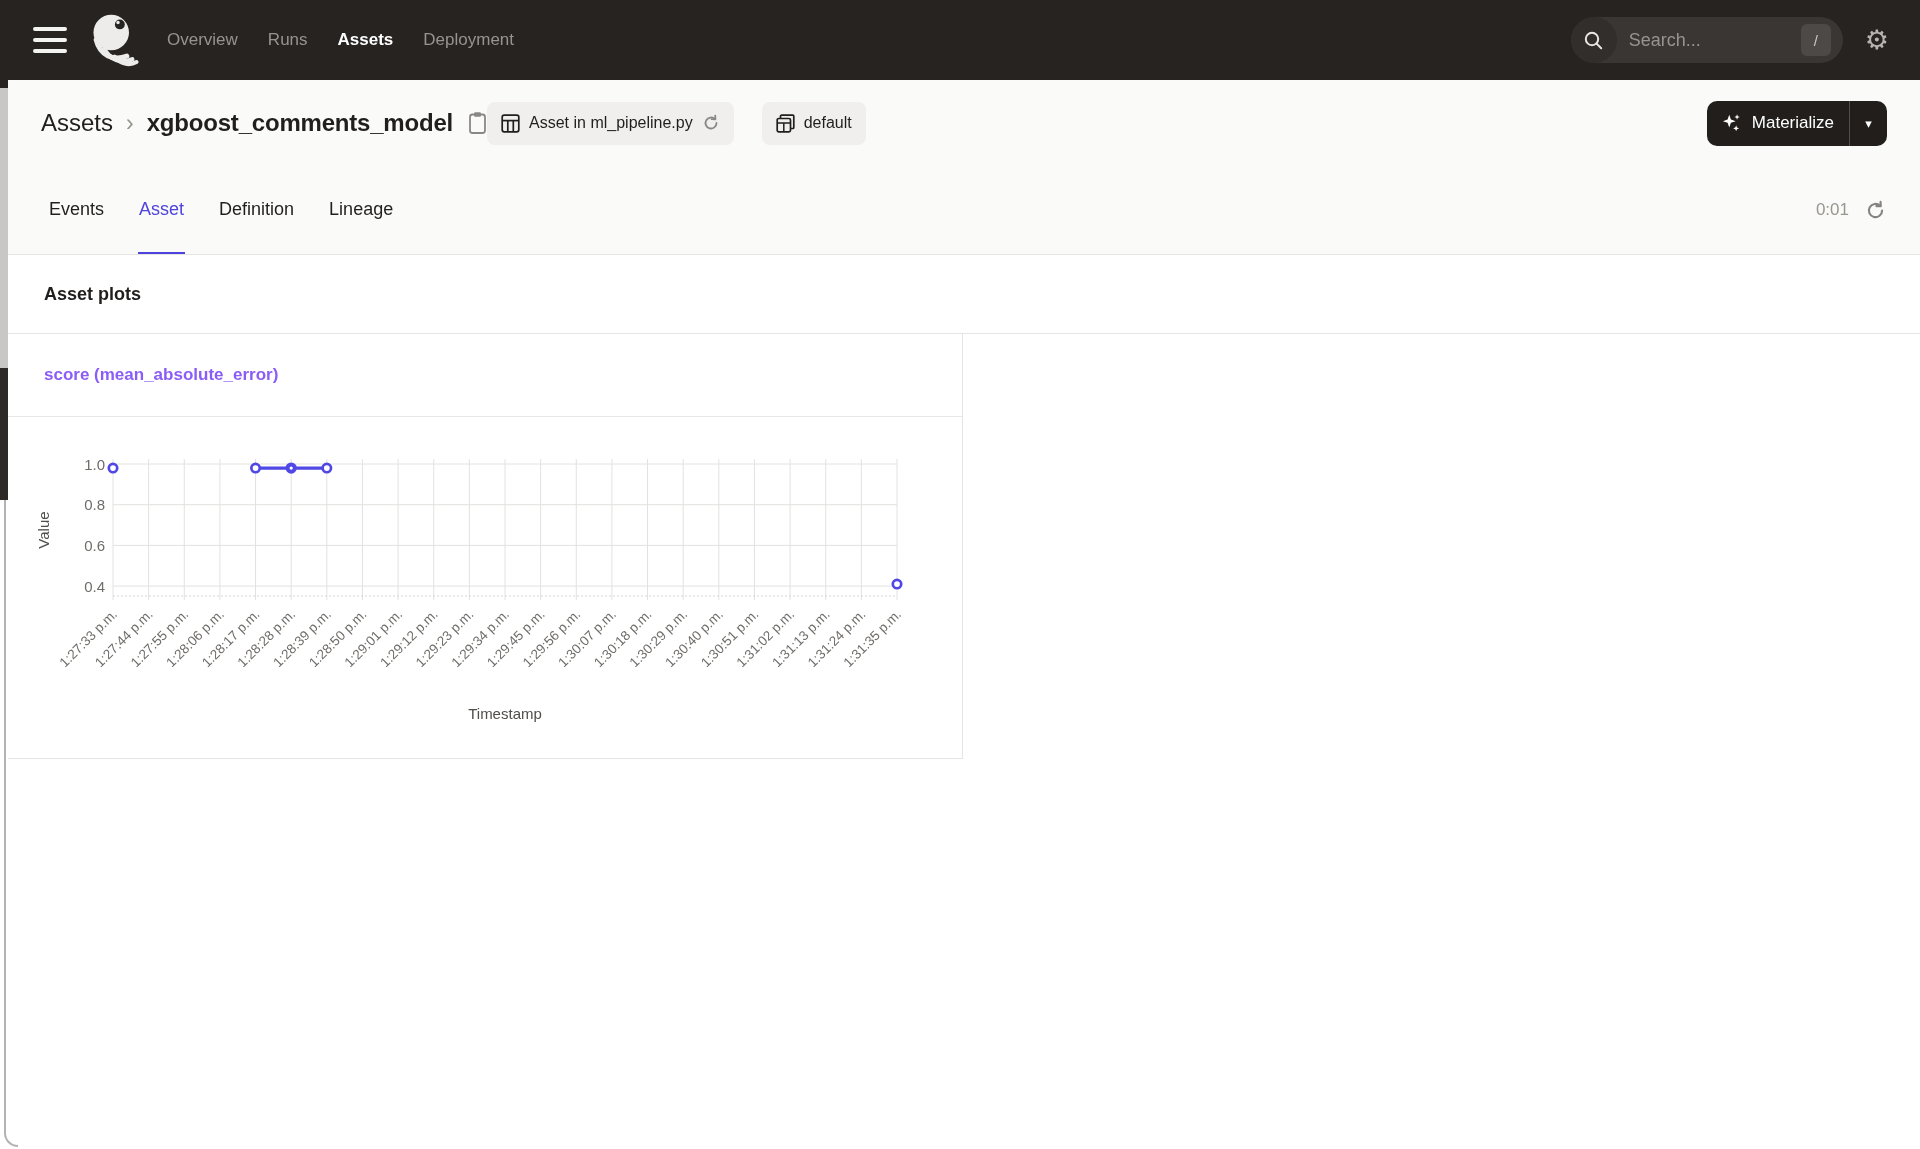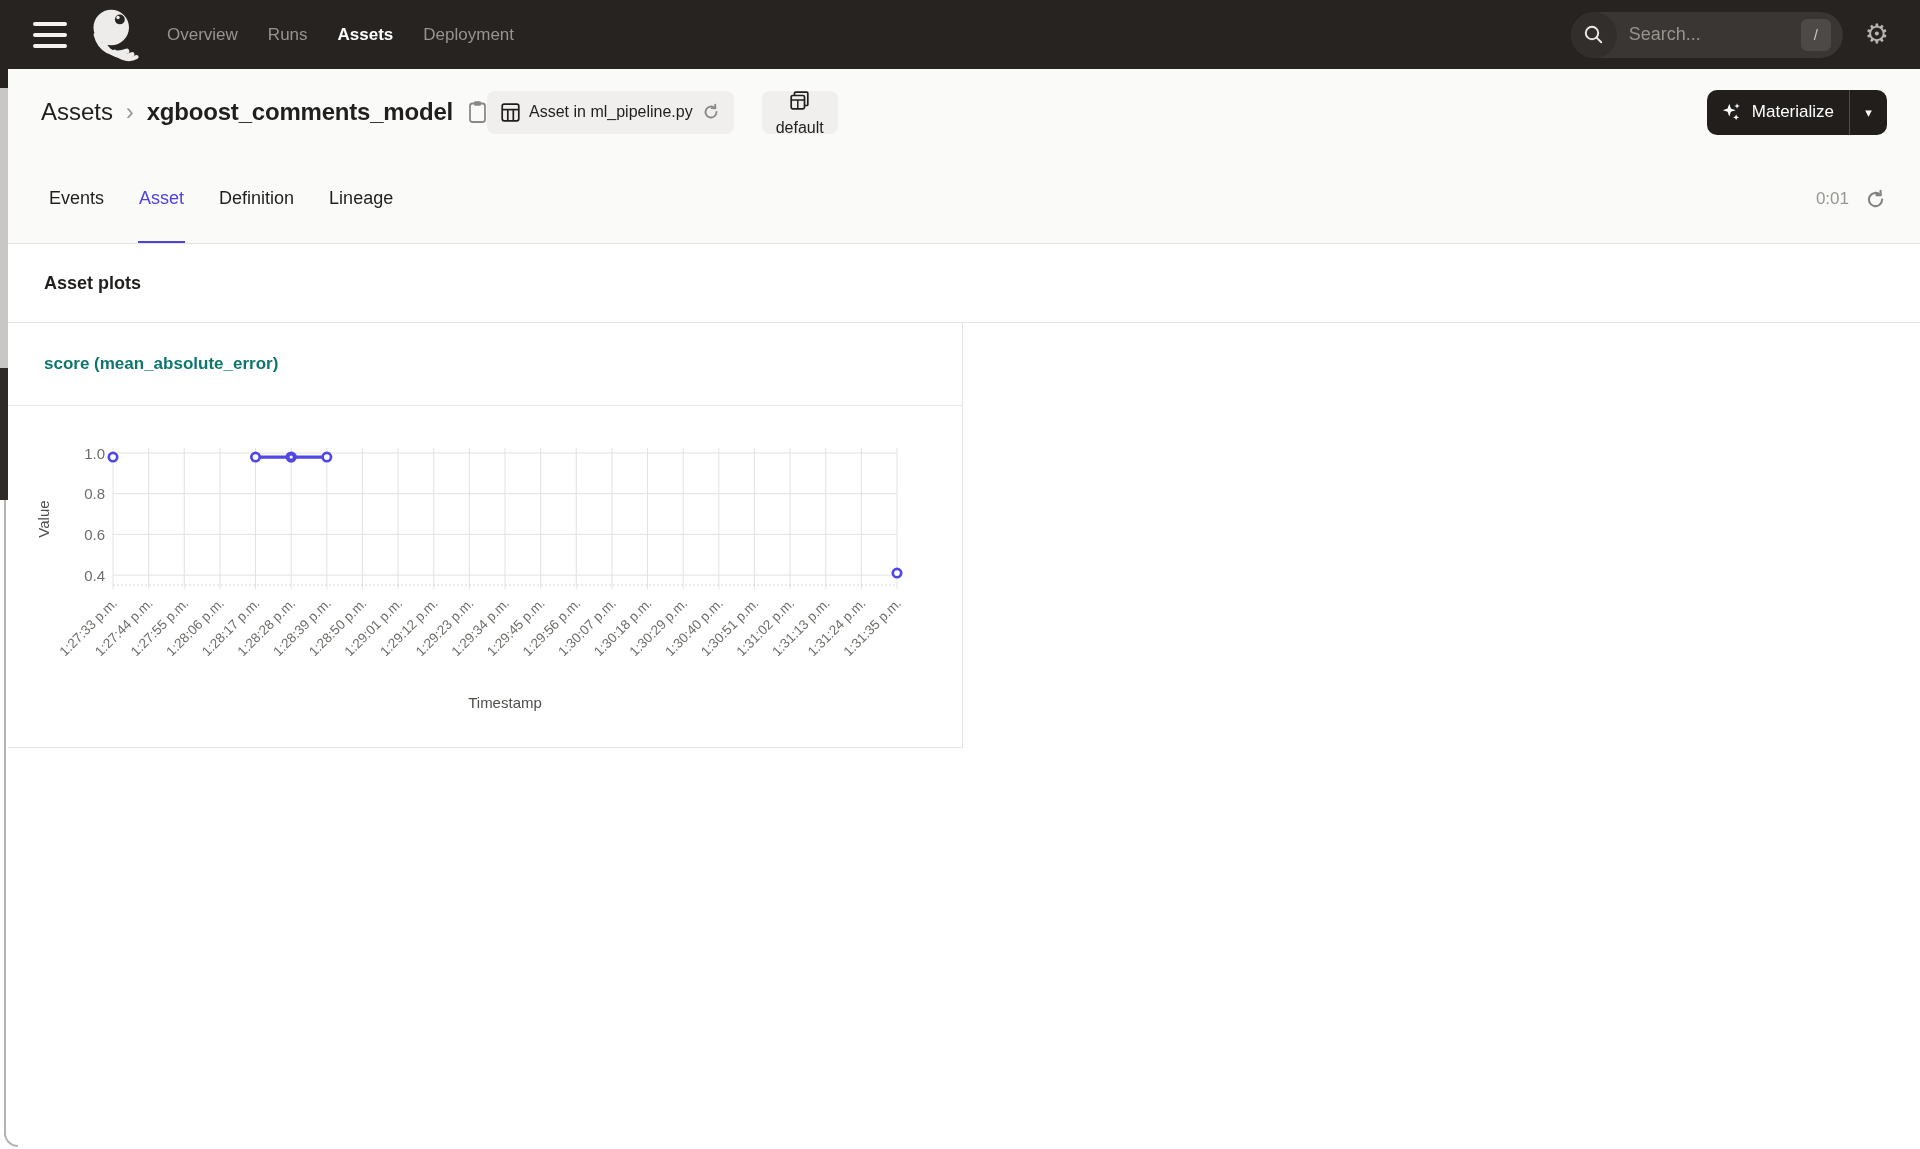--- a/index.html
+++ b/index.html
@@ -11,21 +11,21 @@
   .edge-left { position:absolute; left:0; top:0; width:8px; height:1149px; background:#fff; z-index:50; }
   .edge-left .e-top   { position:absolute; top:0; left:0; width:8px; height:88px; background:#262321; }
   .edge-left .e-mid   { position:absolute; top:88px; left:0; width:8px; height:280px; background:#c9c7c5; }
   .edge-left .e-block { position:absolute; top:368px; left:0; width:8px; height:132px; background:#2d2a27; }
   .edge-left .e-line  { position:absolute; top:500px; bottom:30px; left:4px; width:2px; background:#b5b3b1; }
   .edge-left .e-corner{ position:absolute; bottom:2px; left:4px; width:14px; height:34px;
                         border-left:2px solid #b5b3b1; border-bottom:2px solid #b5b3b1;
                         border-bottom-left-radius:14px; background:transparent; }
 
   
-  .topnav { position:relative; margin-left:8px; height:69px; background:#262321;
+  .topnav { position:relative; margin-left:8px; height:80px; background:#262321;
             display:flex; align-items:center; padding:0 31px 0 25px; }
   .hamburger { width:34px; height:26px; display:flex; flex-direction:column; justify-content:space-between;
                background:none; border:none; cursor:pointer; margin-right:22px; }
   .hamburger span { display:block; height:4px; border-radius:2px; background:#f4f3f1; }
   .logo { margin-right:26px; display:flex; align-items:center; }
   .nav-links { display:flex; align-items:center; gap:30px; }
   .nav-link { font-size:17px; color:#96948f; cursor:pointer; background:none; border:none;
               font-family:inherit; }
   .nav-link.active { color:#ffffff; font-weight:700; }
   .search-pill { margin-left:auto; width:272px; height:46px; border-radius:23px; background:#3a3633;
@@ -45,21 +45,21 @@
   .page-header { margin-left:8px; background:#fafaf9; border-bottom:1px solid #e7e5e2; }
   .crumb-row { display:flex; align-items:center; height:86px; padding:0 33px; }
   .crumb-parent { font-size:24px; font-weight:500; color:#211f1d; background:none; border:none;
                   cursor:pointer; font-family:inherit; }
   .crumb-sep { font-size:23px; color:#97948f; margin:0 13px; }
   .crumb-current { font-size:24px; font-weight:700; color:#211f1d; letter-spacing:-0.2px; }
   .copy-btn { background:none; border:none; cursor:pointer; margin-left:15px; display:flex; }
   .badge { display:flex; align-items:center; gap:9px; height:43px; border-radius:8px; background:#f0efed;
            border:none; cursor:pointer; padding:0 14px; font-size:16px; color:#211f1d; font-family:inherit; }
   .badge:first-of-type { margin-left:26px; }
-  .badge + .badge { margin-left:28px;flex-direction:column; }
+  .badge + .badge { margin-left:28px; }
   .mat-split { margin-left:auto; display:flex; height:45px; border-radius:10px; overflow:hidden;
                background:#211e1c; }
   .mat-main { display:flex; align-items:center; gap:9px; background:transparent; border:none; cursor:pointer;
               color:#fff; font-size:17px; font-weight:400; padding:0 15px 0 14px; font-family:inherit; }
   .mat-caret { width:38px; display:flex; align-items:center; justify-content:center; background:transparent;
                border:none; border-left:1px solid rgba(255,255,255,0.22); cursor:pointer; color:#fff;
                font-size:13px; }
 
   
   .tab-row { display:flex; align-items:stretch; height:88px; padding:0 20px 0 40px; }
@@ -72,21 +72,21 @@
   .refresh-btn { background:none; border:none; cursor:pointer; display:flex; }
 
   
   .plots-header { margin-left:8px; height:79px; display:flex; align-items:center; padding:0 36px;
                   border-bottom:1px solid #e5e4e1; background:#fff; }
   .plots-header h2 { font-size:18px; font-weight:700; color:#211f1d; }
 
   .chart-card { margin-left:8px; width:955px; background:#fff;
                 border-right:1px solid #e5e4e1; border-bottom:1px solid #e5e4e1; }
   .chart-card .card-title { height:83px; display:flex; align-items:center; padding:0 36px;
-                            border-bottom:1px solid #eae8e6; font-size:17px; font-weight:700; color:#0f766e; }
+                            border-bottom:1px solid #eae8e6; font-size:17px; font-weight:700; color:#8b5cf6; }
   .chart-body { width:955px; height:341px; position:relative; }
   .chart-body svg { display:block; }
 
   .icon { display:inline-flex; }
 </style>
 </head>
 <body>
 
 <div class="screen">
 

